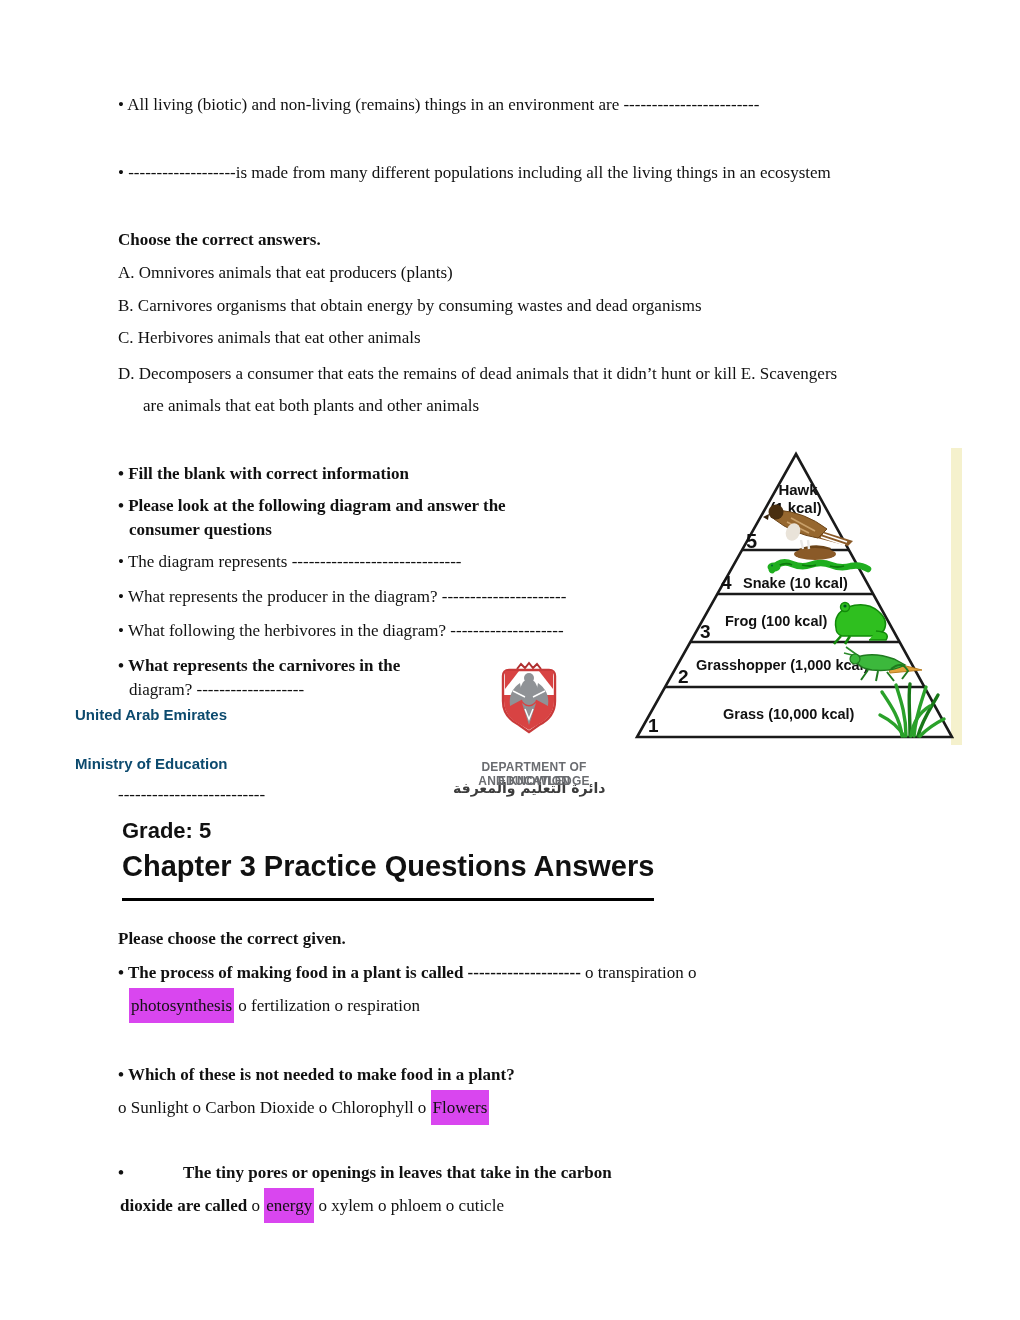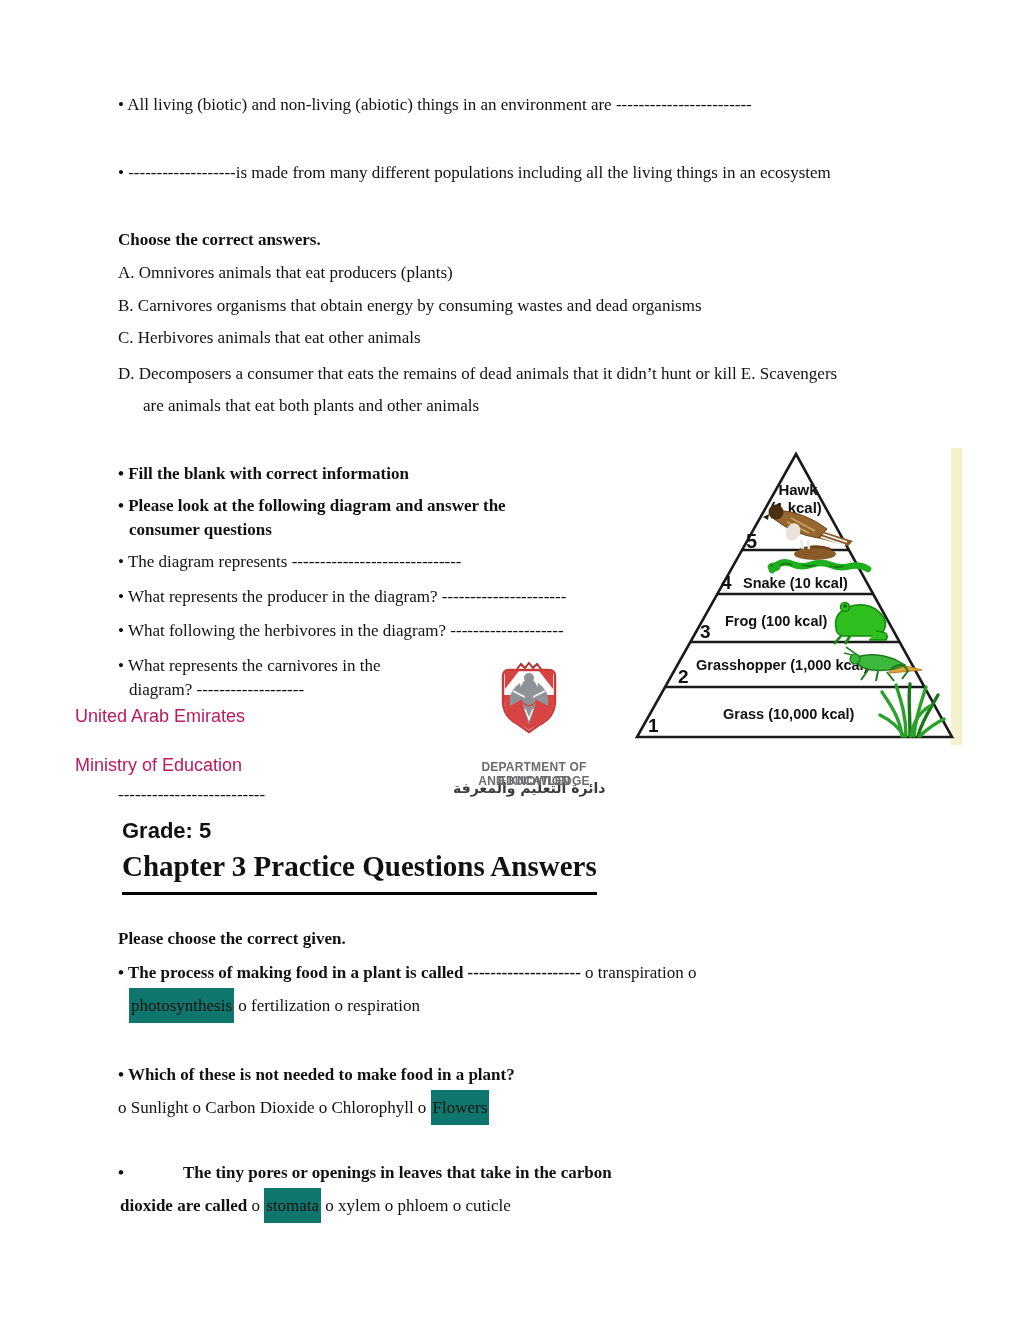--- a/index.html
+++ b/index.html
@@ -1,56 +1,56 @@
 <!DOCTYPE html>
 <html><head>
 <meta charset="utf-8">
 <style>
   html,body{margin:0;padding:0;background:#ffffff;}
   .page{position:relative;width:1020px;height:1320px;background:#ffffff;overflow:hidden;
         font-family:"Liberation Serif",serif;color:#111;}
   .t{position:absolute;white-space:nowrap;font-size:17px;line-height:1.2;}
   .b{font-weight:bold;}
-  .hl{background:#0f766e;padding:8px 2px;}
-  .uae-head{position:absolute;font-family:"Liberation Sans",sans-serif;font-weight:normal;
-            font-size:18px;color:#be185d;white-space:nowrap;}
+  .hl{background:#d946ef;padding:8px 2px;}
+  .uae-head{position:absolute;font-family:"Liberation Sans",sans-serif;font-weight:bold;
+            font-size:15px;color:#0c4a6e;white-space:nowrap;}
   .grade{position:absolute;font-family:"Liberation Sans",sans-serif;font-weight:bold;
          font-size:22px;white-space:nowrap;}
-  .chapter{position:absolute;font-family:Liberation Serif, serif;font-weight:bold;
-           font-size:29px;white-space:nowrap;border-bottom:3px solid #000;padding-bottom:9px;}
+  .chapter{position:absolute;font-family:Liberation Sans, sans-serif;font-weight:bold;
+           font-size:29px;white-space:nowrap;border-bottom:3px solid #000;padding-bottom:15px;}
   .logo-arabic{position:absolute;left:453px;top:736px;width:160px;text-align:left;
                font-family:"DejaVu Sans",sans-serif;font-weight:bold;font-size:14px;color:#3c3c3c;
                direction:rtl;margin-top:44px;}
   .logo-en{position:absolute;left:448px;width:172px;text-align:center;
            font-family:"Liberation Sans",sans-serif;font-weight:bold;font-size:12px;color:#6a6c70;
            letter-spacing:.2px;}
   svg text{font-family:"Liberation Sans",sans-serif;font-weight:bold;fill:#111;}
 </style>
 </head>
 <body>
 
 <div class="page">
 
-  <div class="t" style="left:118px;top:95px;">• All living (biotic) and non-living (abiotic) things in an environment are ------------------------</div>
+  <div class="t" style="left:118px;top:95px;">• All living (biotic) and non-living (remains) things in an environment are ------------------------</div>
   <div class="t" style="left:118px;top:163px;">• -------------------is made from many different populations including all the living things in an ecosystem</div>
 
   <div class="t b" style="left:118px;top:230px;">Choose the correct answers.</div>
   <div class="t" style="left:118px;top:263px;">A. Omnivores animals that eat producers (plants)</div>
   <div class="t" style="left:118px;top:296px;">B. Carnivores organisms that obtain energy by consuming wastes and dead organisms</div>
   <div class="t" style="left:118px;top:328px;">C. Herbivores animals that eat other animals</div>
   <div class="t" style="left:118px;top:364px;">D. Decomposers a consumer that eats the remains of dead animals that it didn’t hunt or kill E. Scavengers</div>
   <div class="t" style="left:143px;top:396px;">are animals that eat both plants and other animals</div>
 
   <div class="t b" style="left:118px;top:464px;">• Fill the blank with correct information</div>
   <div class="t b" style="left:118px;top:496px;">• Please look at the following diagram and answer the</div>
   <div class="t b" style="left:129px;top:520px;">consumer questions</div>
   <div class="t" style="left:118px;top:552px;">• The diagram represents ------------------------------</div>
   <div class="t" style="left:118px;top:587px;">• What represents the producer in the diagram? ----------------------</div>
   <div class="t" style="left:118px;top:621px;">• What following the herbivores in the diagram? --------------------</div>
-  <div class="t" style="left:118px;top:656px;">• What represents the carnivores in the</div>
+  <div class="t" style="left:118px;top:656px;font-weight:bold;">• What represents the carnivores in the</div>
   <div class="t" style="left:129px;top:680px;">diagram? -------------------</div>
 
   <svg style="position:absolute;left:630px;top:448px;" width="335" height="300" viewBox="0 0 335 300">
     <defs>
       <clipPath id="tri">
           <polygon points="166,6 322,289 7,289"></polygon>
         </clipPath>
     </defs>
     <rect x="321" y="0" width="11" height="297" fill="#f5f1cd"></rect>
     <polygon points="166,6 322,289 7,289" fill="#ffffff" stroke="#1a1a1a" stroke-width="2.6"></polygon>
@@ -149,15 +149,15 @@
   <div class="t b" style="left:118px;top:929px;">Please choose the correct given.</div>
 
   <div class="t" style="left:118px;top:963px;"><span class="b">• The process of making food in a plant is called -------------------- </span><span>o transpiration o</span></div>
   <div class="t" style="left:129px;top:996px;"><span class="hl">photosynthesis</span><span> o fertilization o respiration</span></div>
 
   <div class="t b" style="left:118px;top:1065px;">• Which of these is not needed to make food in a plant?</div>
   <div class="t" style="left:118px;top:1098px;"><span>o Sunlight o Carbon Dioxide o Chlorophyll o </span><span class="hl">Flowers</span></div>
 
   <div class="t b" style="left:118px;top:1163px;">•</div>
   <div class="t b" style="left:183px;top:1163px;">The tiny pores or openings in leaves that take in the carbon</div>
-  <div class="t" style="left:120px;top:1196px;"><span class="b">dioxide are called</span><span> o </span><span class="hl">stomata</span><span> o xylem o phloem o cuticle</span></div>
+  <div class="t" style="left:120px;top:1196px;"><span class="b">dioxide are called</span><span> o </span><span class="hl">energy</span><span> o xylem o phloem o cuticle</span></div>
 
 </div>
 
 </body></html>

